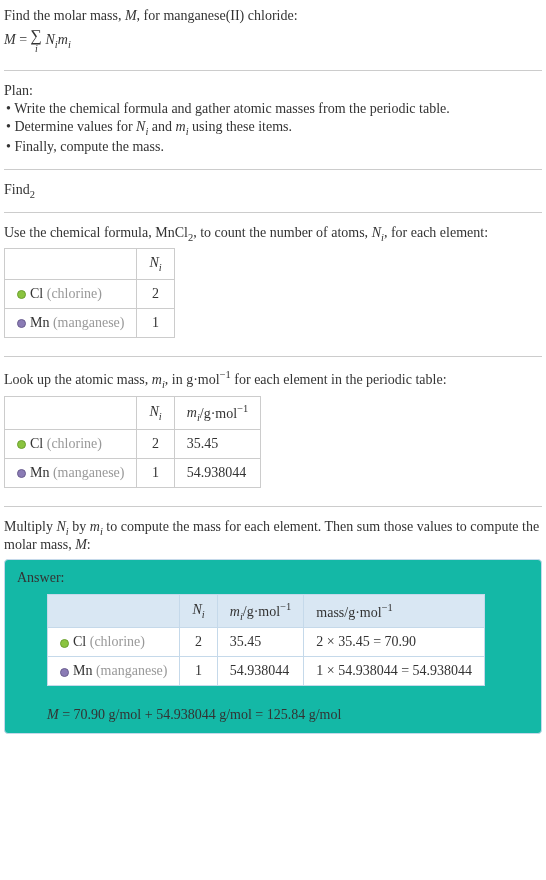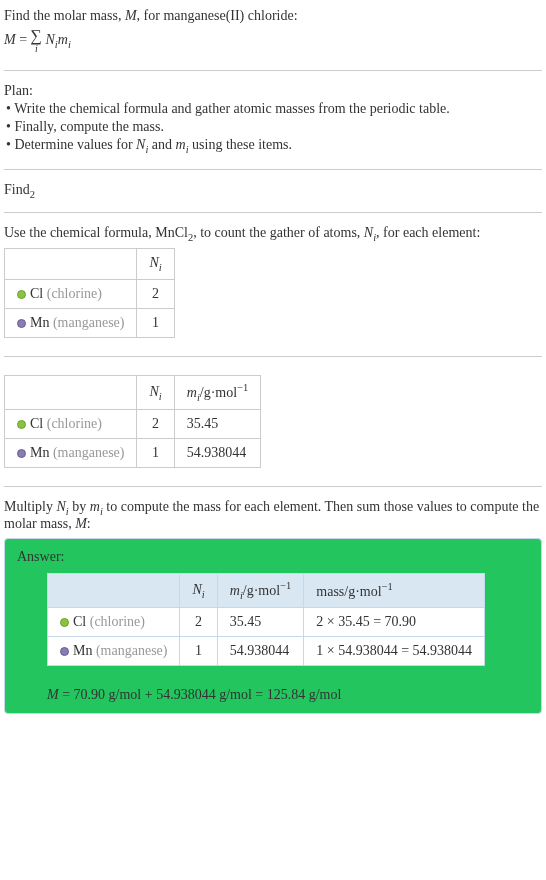--- a/index.html
+++ b/index.html
@@ -87,21 +87,21 @@
       border: 1px solid #6ca030;
     }
     .dot-mn {
       background: #8a7bb5;
       border: 1px solid #6a5e8f;
     }
     .element-label {
       color: #999;
     }
     .answer-box {
-      background: #22c55e;
+      background: #14b8a6;
       border: 1px solid #c5d9ea;
       border-radius: 4px;
       padding: 10px 12px;
       margin-top: 6px;
     }
     .answer-title {
       margin-bottom: 8px;
     }
     .answer-box table {
       margin-left: 30px;
@@ -134,36 +134,36 @@
     <span class="italic-var">M</span> <span class="nonitalic">=</span> <span class="sum-notation"><span class="sum-sigma nonitalic">∑</span><span class="sum-sub">i</span></span> <span class="italic-var">N<span class="sub">i</span>m<span class="sub">i</span></span>
   </div>
 </div>
 
 <hr>
 
 <div class="section">
   <div>Plan:</div>
   <div class="bullet-list">
     <div class="bullet-item">• Write the chemical formula and gather atomic masses from the periodic table.</div>
+    <div class="bullet-item">• Determine values for <span class="italic-var">N<span class="sub">i</span></span> and <span class="italic-var">m<span class="sub">i</span></span> using these items.</div>
     <div class="bullet-item">• Finally, compute the mass.</div>
-    <div class="bullet-item">• Determine values for <span class="italic-var">N<span class="sub">i</span></span> and <span class="italic-var">m<span class="sub">i</span></span> using these items.</div>
   </div>
 </div>
 
 <hr>
 
 <div class="section">
   <div><span>Find</span><span class="sub">2</span></div>
 </div>
 
 <hr>
 
 <div class="section">
   <div>
-    <span>Use the chemical formula, MnCl</span><span class="sub">2</span><span>, to count the gather of atoms, </span><span class="italic-var"><span>N</span><span class="sub">i</span></span><span>, for each element:</span>
+    <span>Use the chemical formula, MnCl</span><span class="sub">2</span><span>, to count the number of atoms, </span><span class="italic-var"><span>N</span><span class="sub">i</span></span><span>, for each element:</span>
   </div>
   <table>
     <tbody>
         <tr>
       <th></th>
       <th><span class="italic-var">N<span class="sub">i</span></span></th>
     </tr>
     <tr>
       <td><span class="dot dot-cl"></span><span>Cl</span> <span class="element-label">(chlorine)</span></td>
       <td class="center">2</td>
@@ -172,20 +172,21 @@
       <td><span class="dot dot-mn"></span><span>Mn</span> <span class="element-label">(manganese)</span></td>
       <td class="center">1</td>
     </tr>
   </tbody>
     </table>
 </div>
 
 <hr>
 
 <div class="section">
+  <div>Look up the atomic mass, <span class="italic-var">m<span class="sub">i</span></span>, in g·mol<span class="sup">−1</span> for each element in the periodic table:</div>
   <table>
     <tbody>
         <tr>
       <th></th>
       <th><span class="italic-var">N<span class="sub">i</span></span></th>
       <th><span class="italic-var">m<span class="sub">i</span></span>/g·mol<span class="sup">−1</span></th>
     </tr>
     <tr>
       <td><span class="dot dot-cl"></span><span>Cl</span> <span class="element-label">(chlorine)</span></td>
       <td class="center">2</td>

